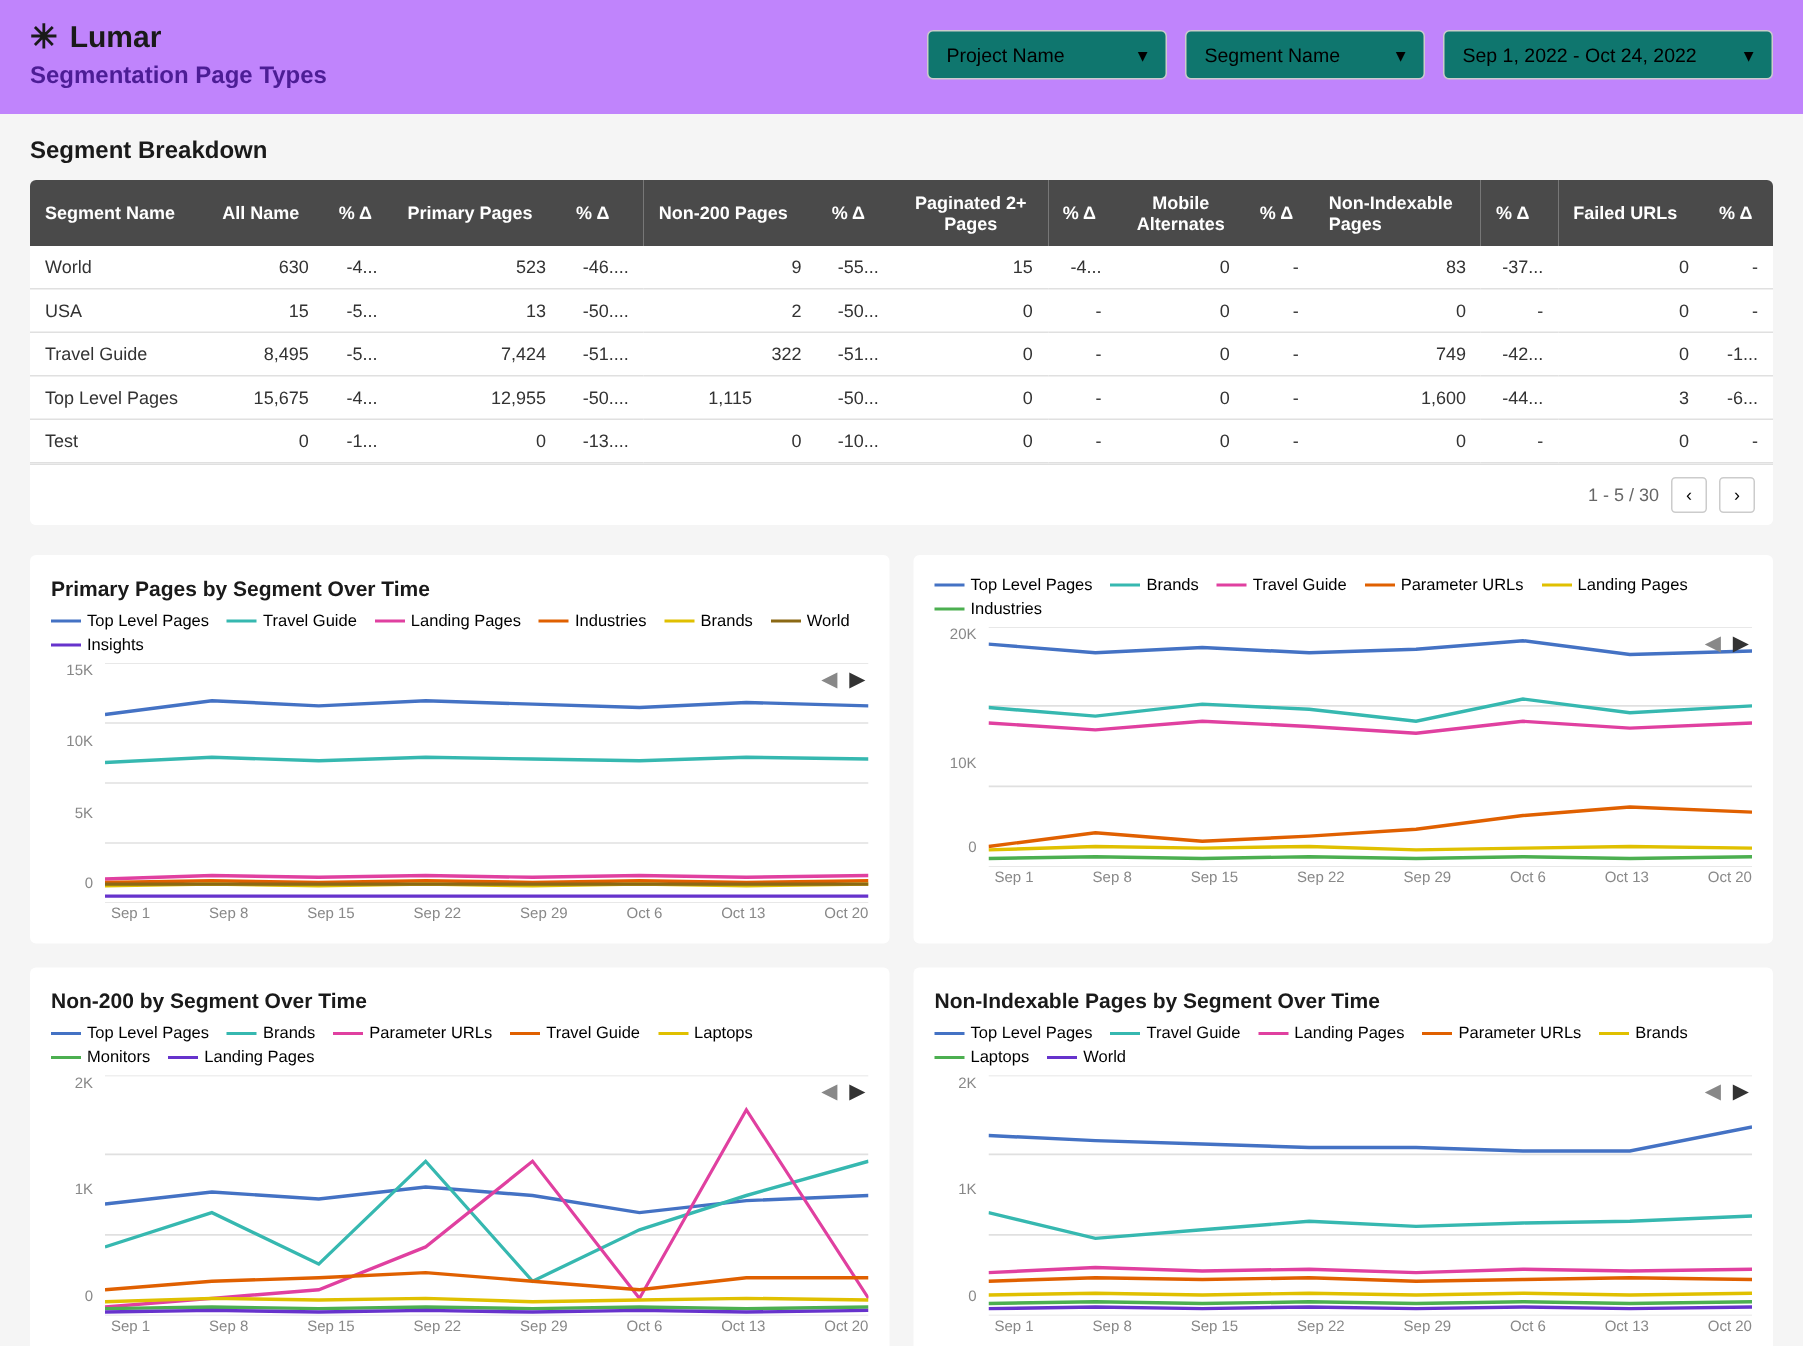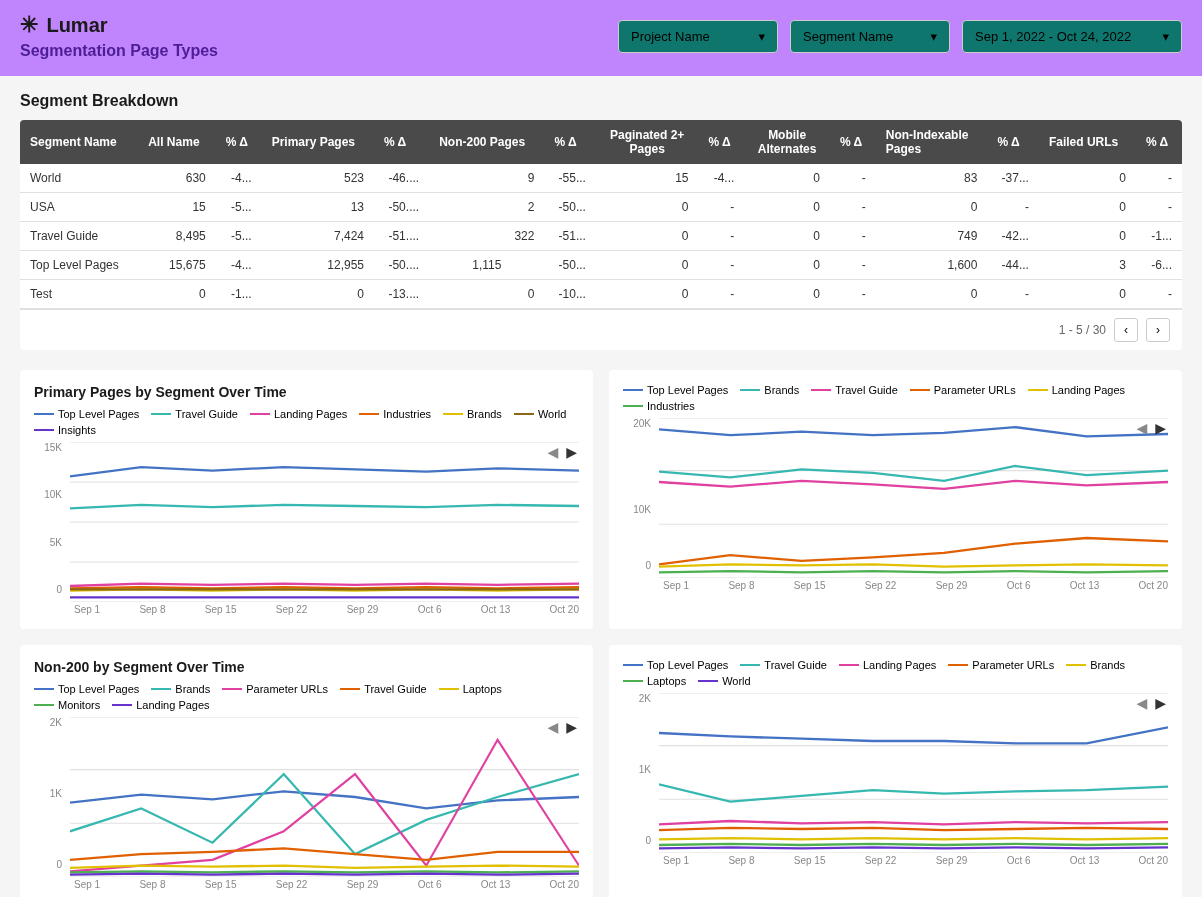--- a/index.html
+++ b/index.html
@@ -491,20 +491,21 @@
           <span>Sep 22</span>
           <span>Sep 29</span>
           <span>Oct 6</span>
           <span>Oct 13</span>
           <span>Oct 20</span>
         </div>
       </div>
     </div>
 
     <div class="chart-card">
+      <div class="chart-title">Non-Indexable Pages by Segment Over Time</div>
       <div class="chart-legend" id="legend-nonindexable">
           <div class="legend-item">
             <div class="legend-line" style="background: rgb(68, 114, 196);"></div>
             <span>Top Level Pages</span>
           </div>
           <div class="legend-item">
             <div class="legend-line" style="background: rgb(54, 184, 176);"></div>
             <span>Travel Guide</span>
           </div>
           <div class="legend-item">

